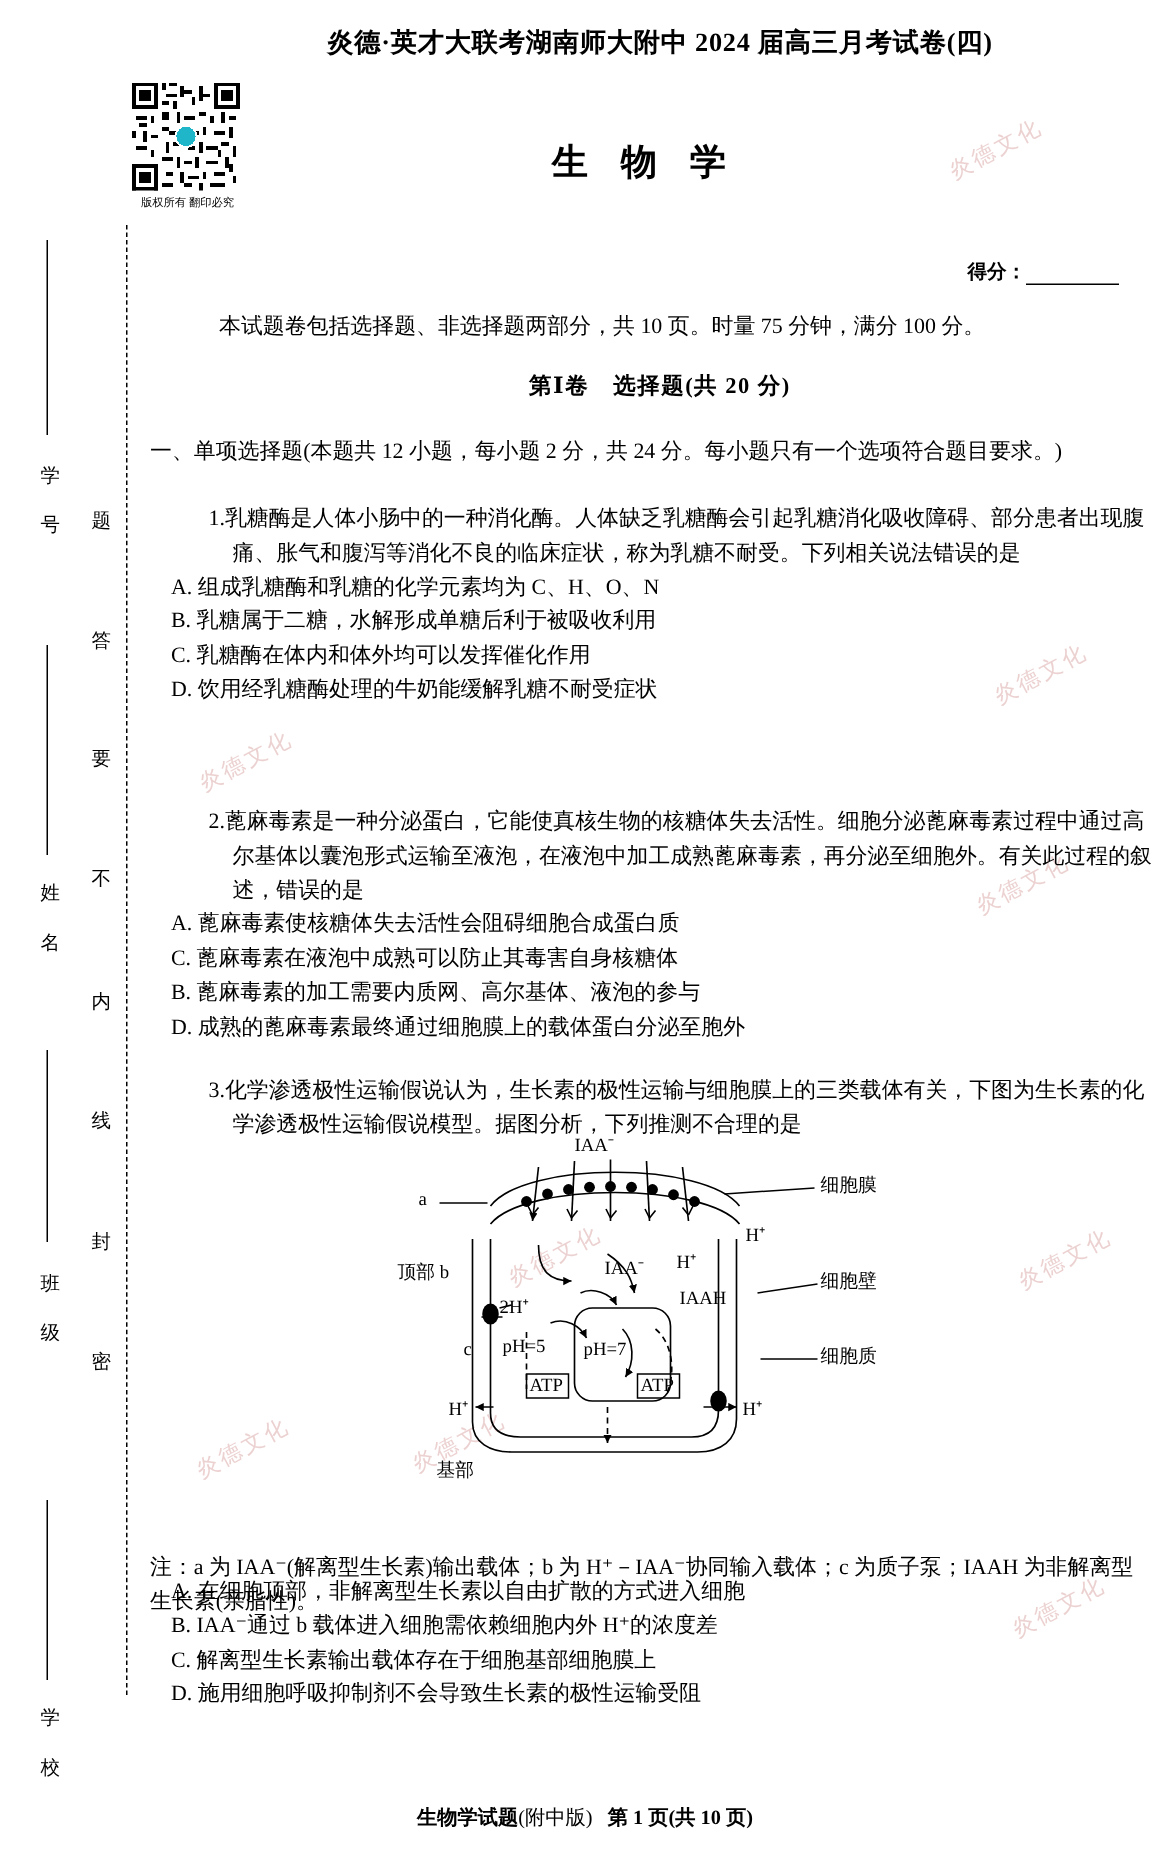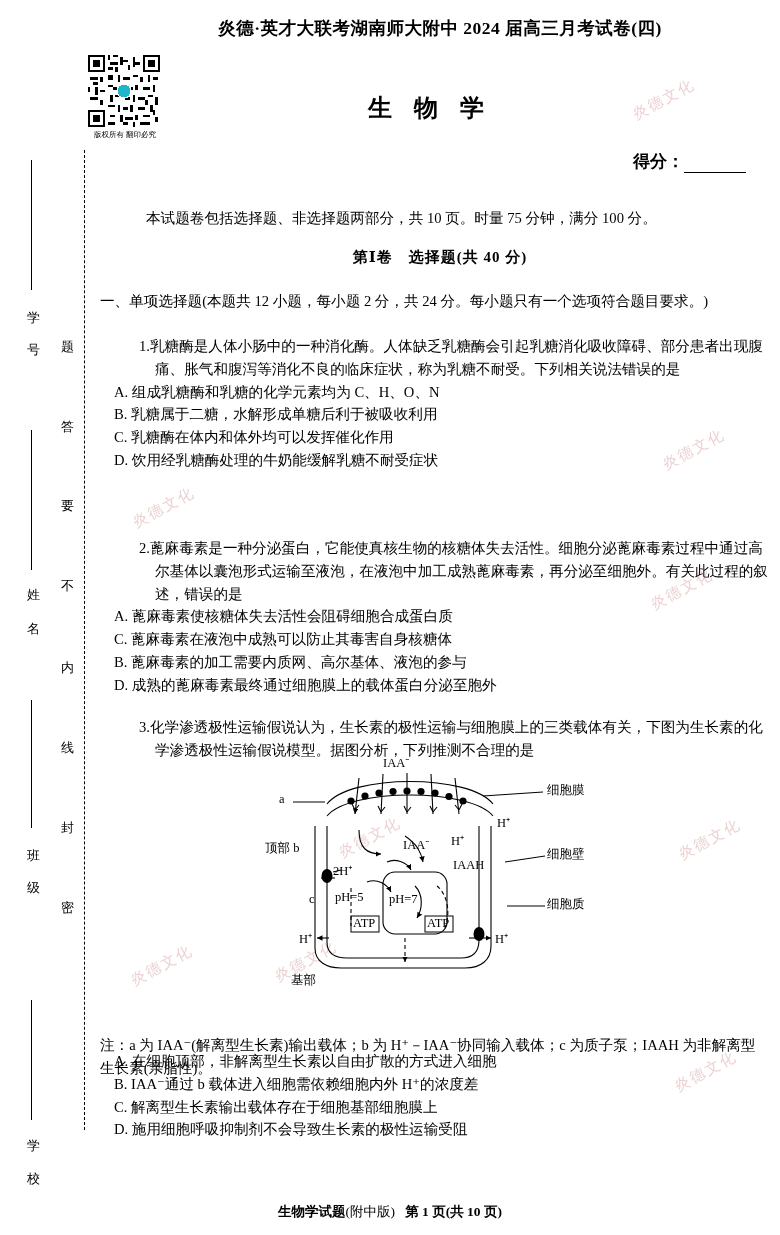--- a/index.html
+++ b/index.html
@@ -57,21 +57,21 @@
   }
   .qr-cap{
     position:absolute;left:84px;top:130px;width:82px;text-align:center;
     font-size:7.5px;letter-spacing:0px;
   }
   .subject{
     position:absolute;top:92px;left:150px;width:560px;
     text-align:center;font-size:24px;font-weight:bold;letter-spacing:8px;
   }
   .score{
-    position:absolute;top:150px;right:34px;font-size:17px;font-weight:bold;
+    position:absolute;top:172px;right:34px;font-size:13px;font-weight:bold;
   }
   .score u{ text-decoration:none;border-bottom:1px solid #000;display:inline-block;width:62px;}
 
   .instr{
     position:absolute;top:208px;left:120px;width:640px;font-size:14.6px;
     text-indent:26px;line-height:1.5;
   }
   .sec1{
     position:absolute;top:248px;left:120px;width:640px;text-align:center;
     font-size:15px;font-weight:bold;letter-spacing:1px;
@@ -221,21 +221,21 @@
   </div>
   <div class="qr-cap">版权所有  翻印必究</div>
 
   <div class="subject">生 物 学</div>
 
   <div class="score">
     <span>得分：</span><u>&nbsp;</u>
   </div>
 
   <div class="instr">本试题卷包括选择题、非选择题两部分，共 10 页。时量 75 分钟，满分 100 分。</div>
-  <div class="sec1">第Ⅰ卷　选择题(共 40 分)</div>
+  <div class="sec1">第Ⅰ卷　选择题(共 20 分)</div>
   <div class="part-title">一、单项选择题(本题共 12 小题，每小题 2 分，共 24 分。每小题只有一个选项符合题目要求。)</div>
 
   <div class="q" style="top:335px;">
     <div class="body hang">
       <span>1.</span><span>乳糖酶是人体小肠中的一种消化酶。人体缺乏乳糖酶会引起乳糖消化吸收障碍、部分患者出现腹痛、胀气和腹泻等消化不良的临床症状，称为乳糖不耐受。下列相关说法错误的是</span>
     </div>
     <span class="opt">A. 组成乳糖酶和乳糖的化学元素均为 C、H、O、N</span>
     <span class="opt">B. 乳糖属于二糖，水解形成单糖后利于被吸收利用</span>
     <span class="opt">C. 乳糖酶在体内和体外均可以发挥催化作用</span>
     <span class="opt">D. 饮用经乳糖酶处理的牛奶能缓解乳糖不耐受症状</span>

